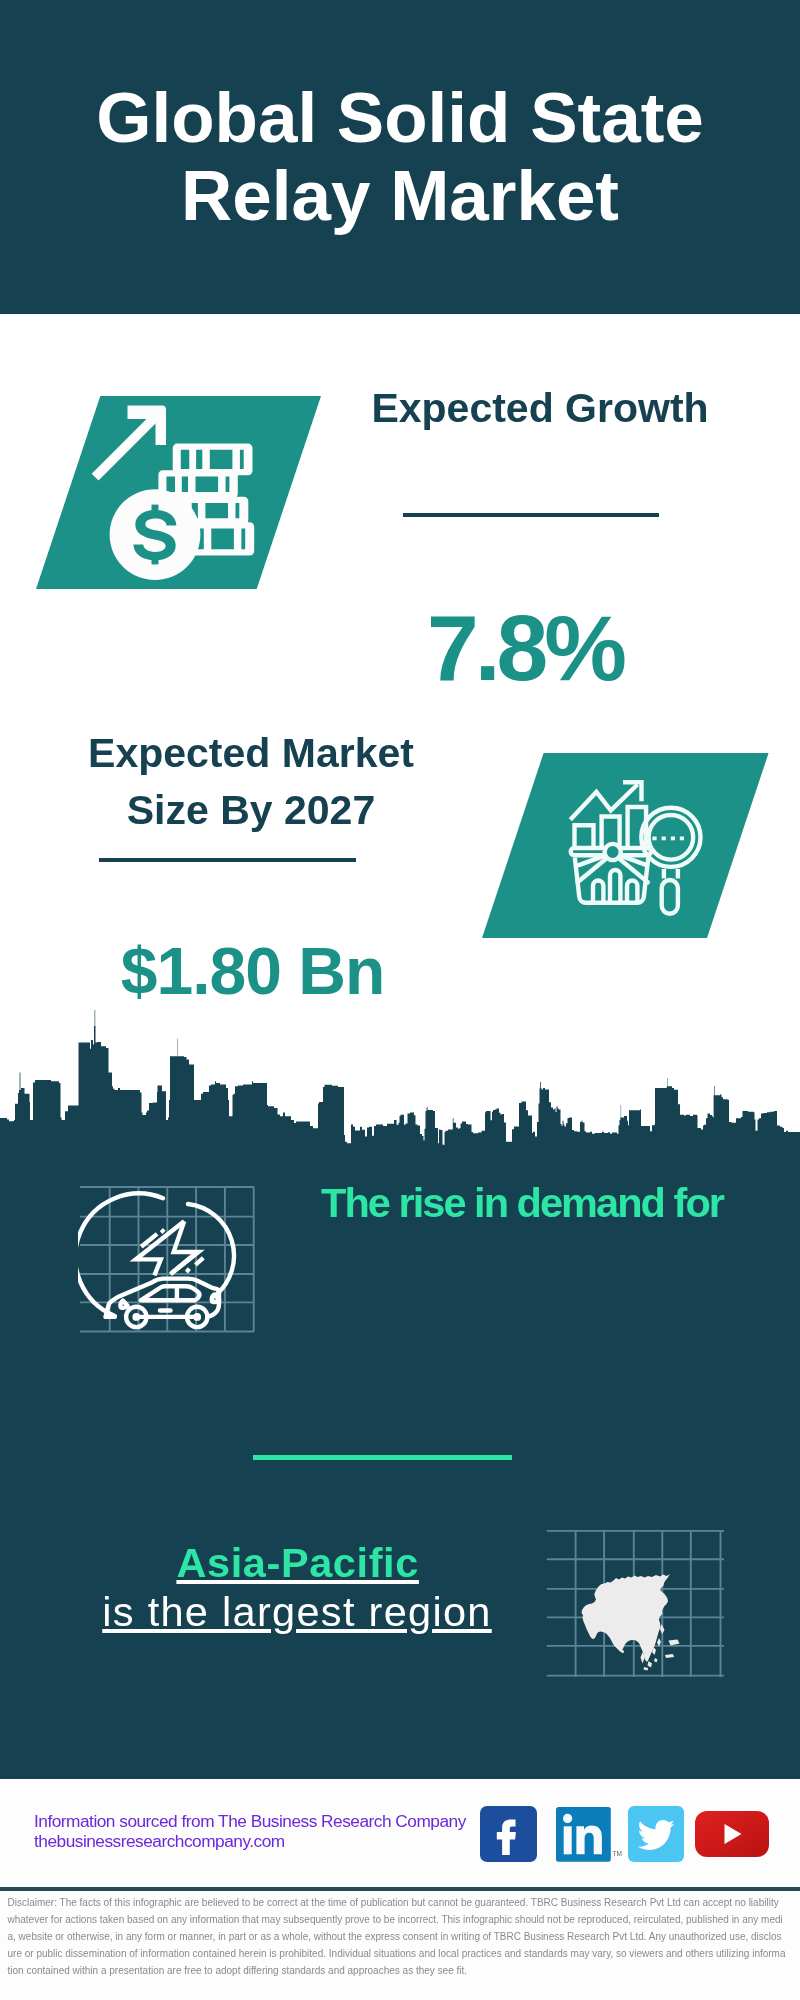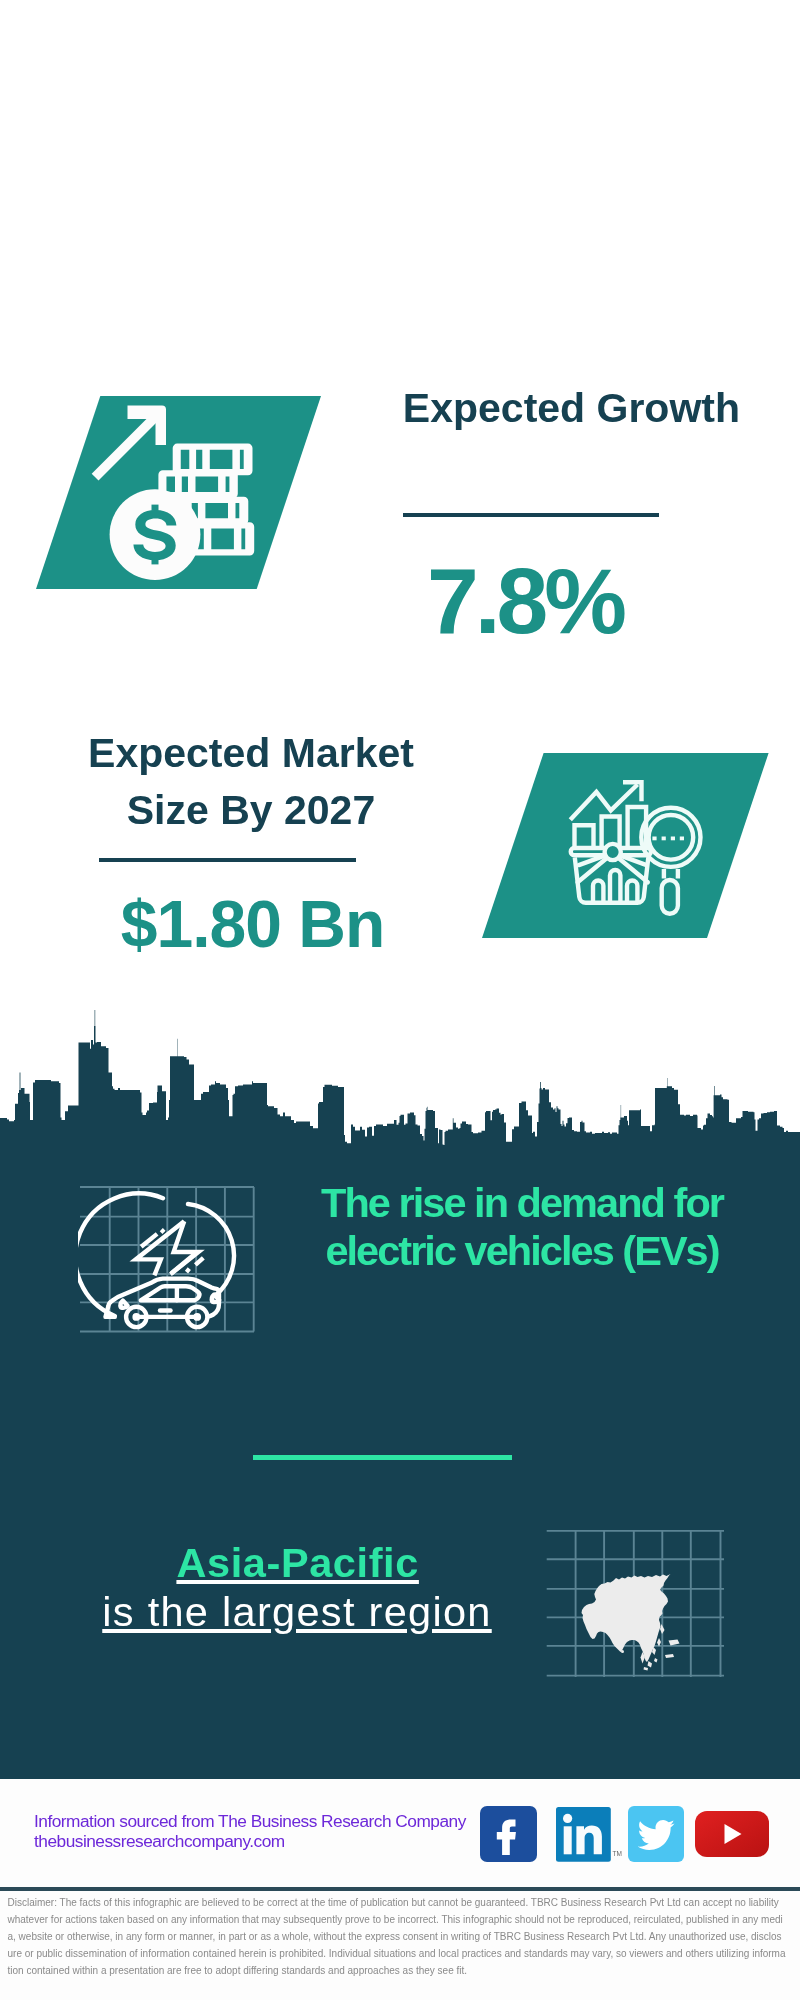--- a/index.html
+++ b/index.html
@@ -5,21 +5,21 @@
   * { box-sizing: border-box; margin:0; padding:0; }
   html,body { width:800px; height:2000px; }
   body { font-family: "Liberation Sans", sans-serif; background:#fff; overflow:hidden; }
   .page { position:relative; width:800px; height:2000px; background:#fff; overflow:hidden; }
   .header { position:absolute; left:0; top:0; width:800px; height:314px; background:#164151; }
   .header h1 { position:absolute; left:0; top:79px; width:800px; text-align:center;
      color:#fff; font-size:71px; font-weight:700; line-height:78px; }
   .para { position:absolute; }
   .stat-title { position:absolute; color:#164151; font-weight:700; text-align:center; }
   .stat-rule { position:absolute; background:#164151; height:4px; }
-  .stat-value { position:absolute; color:#1C9187; font-weight:700; text-align:center; }
+  .stat-value { position:absolute; color:#1C9187; font-weight:700; text-align:center;margin-top:47px; }
   .darkband { position:absolute; left:0; top:1145px; width:800px; height:635px; background:#164151; }
   .skyline { position:absolute; left:0; top:1000px; }
   .drv-text { position:absolute; left:302px; top:1179px; width:440px; text-align:center;
      font-size:41.5px; line-height:48.4px; color:#fff; letter-spacing:-0.6px; }
   .drv-text .hl { color:#2DE5A4; font-weight:700; letter-spacing:-1.96px; }
   .mid-rule { position:absolute; left:253px; top:1455px; width:259px; height:5px; background:#2DE5A4; }
   .reg-text { position:absolute; left:71px; top:1538px; width:452px; text-align:center;
      font-size:41.5px; line-height:49px; color:#fff; letter-spacing:1.3px; text-indent:1.3px;text-decoration:underline; }
   .reg-text .hl { color:#2DE5A4; font-weight:700; letter-spacing:0.6px; }
   .footer-bg { position:absolute; left:0; top:1779px; width:800px; height:221px; background:#fdfdfd; }
@@ -32,20 +32,23 @@
   .sicon.yt { left:695px; top:1811px; }
   .disc-rule { position:absolute; left:0; top:1887px; width:800px; height:3.5px; background:#2b4a58; }
   .disclaimer { position:absolute; left:7.5px; top:1894px; width:779px; color:#8a8a8a;
      font-size:10px; line-height:17px; word-break:break-all; text-align:left; }
 </style>
 </head>
 <body>
 
 <div class="page">
 
+  <div class="header">
+    <h1><span>Global Solid State</span><br><span>Relay Market</span></h1>
+  </div>
 
   <div class="section1">
     <div class="para" style="left:36px;top:396px;width:285px;height:193px;">
       <svg width="285" height="193" viewBox="0 0 285 193" style="position:absolute;left:0;top:0;">
         <polygon points="64.3,0 285,0 220.7,193 0,193" fill="#1C9187"></polygon>
         <g fill="#fcfcfc">
           <path d="M91.5 9.5 h34.5 a4 4 0 0 1 4 4 v35.5 h-10.5 v-26 l-28 0 z"></path>
           <path d="M62.5 84.5 l-6.8 -6.8 l63 -63 l6.8 6.8 z"></path>
         </g>
         <g fill="#fcfcfc" fill-rule="evenodd">
@@ -55,21 +58,21 @@
           <path d="M142.7 126.20000000000005 h71.0 a4.5 4.5 0 0 1 4.5 4.5 v24.299999999999997 a4.5 4.5 0 0 1 -4.5 4.5 h-71.0 a4.5 4.5 0 0 1 -4.5 -4.5 v-24.299999999999997 a4.5 4.5 0 0 1 4.5 -4.5 z M146.25 132.40 h8.55 v20.90 h-8.55 z M161.60 132.40 h6.20 v20.90 h-6.20 z M175.30 132.40 h22.60 v20.90 h-22.60 z M205.40 132.40 h3.80 v20.90 h-3.80 z "></path>
         </g>
         <circle cx="119" cy="138.6" r="45.4" fill="#fcfcfc"></circle>
         <g fill="#1C9187" transform="translate(119,138.6)">
           <path d="M-3.5 -30 h7 v6.2 h-7 z"></path>
           <path d="M-3.5 23.5 h7 v6.3 h-7 z"></path>
           <path d="M0 -24.5 c-11.3 0 -19.7 6 -19.7 14.4 c0 9.1 8.4 12.8 18.2 14.7 c9.1 1.8 12.1 3.5 12.1 6.9 c0 3.5 -4.1 5.8 -10.6 5.8 c-7 0 -11.4 -2.8 -11.8 -7.3 l-9.8 0 c0.3 9.2 8.5 15.7 21.6 15.7 c12.6 0 20.7 -6 20.7 -14.7 c0 -9.4 -8.2 -12.9 -19 -15 c-8.8 -1.7 -11.3 -3.4 -11.3 -6.6 c0 -3.4 4 -5.6 10.1 -5.6 c6.4 0 10.6 2.7 11.1 7 l9.8 0 c-0.6 -9 -8.4 -15.3 -20.4 -15.3 z"></path>
         </g>
       </svg>
     </div>
-    <div class="stat-title" style="left:340px;top:380px;width:400px;font-size:41px;line-height:57px;text-align:right;">
+    <div class="stat-title" style="left:340px;top:380px;width:400px;font-size:41px;line-height:57px;">
       <span>Expected Growth</span><br>
     </div>
     <div class="stat-rule" style="left:403px;top:513px;width:256px;"></div>
     <div class="stat-value" style="left:328px;top:553px;width:390px;font-size:93px;letter-spacing:-4px;line-height:96px;text-indent:4px;">7.8%</div>
   </div>
 
   <div class="section2">
     <div class="stat-title" style="left:51px;top:725px;width:400px;font-size:41px;line-height:57px;text-align:center;">
       <span>Expected Market</span><br>
       <span>Size By 2027</span>
@@ -175,21 +178,21 @@
       </g>
       <g stroke="#ffffff" stroke-width="4.4" stroke-linecap="butt" fill="none">
         <path d="M63.2,61.7 L79.1,48.9"></path>
         <path d="M83.3,44.7 L86,47.3"></path>
         <path d="M93.4,88.3 L115.8,69.7"></path>
         <path d="M117.4,79.8 L125.3,72.9"></path>
         <path d="M108.3,84 L111.5,86.7"></path>
       </g>
     </svg>
     <div class="drv-text">
-      <span class="hl"><span>The rise in demand for</span><br><span>electric vehicles (EVs)</span></span><br>
+      <span class="hl"><span>The rise in demand for</span><br></span><br>
     </div>
     <div class="mid-rule"></div>
   </div>
 
   <div class="section4">
     <div class="reg-text">
       <span class="hl">Asia-Pacific</span><br>
       <span>is the largest region</span><br>
     </div>
     <svg width="180" height="150" viewBox="0 0 180 150" style="position:absolute;left:546px;top:1530px;">

